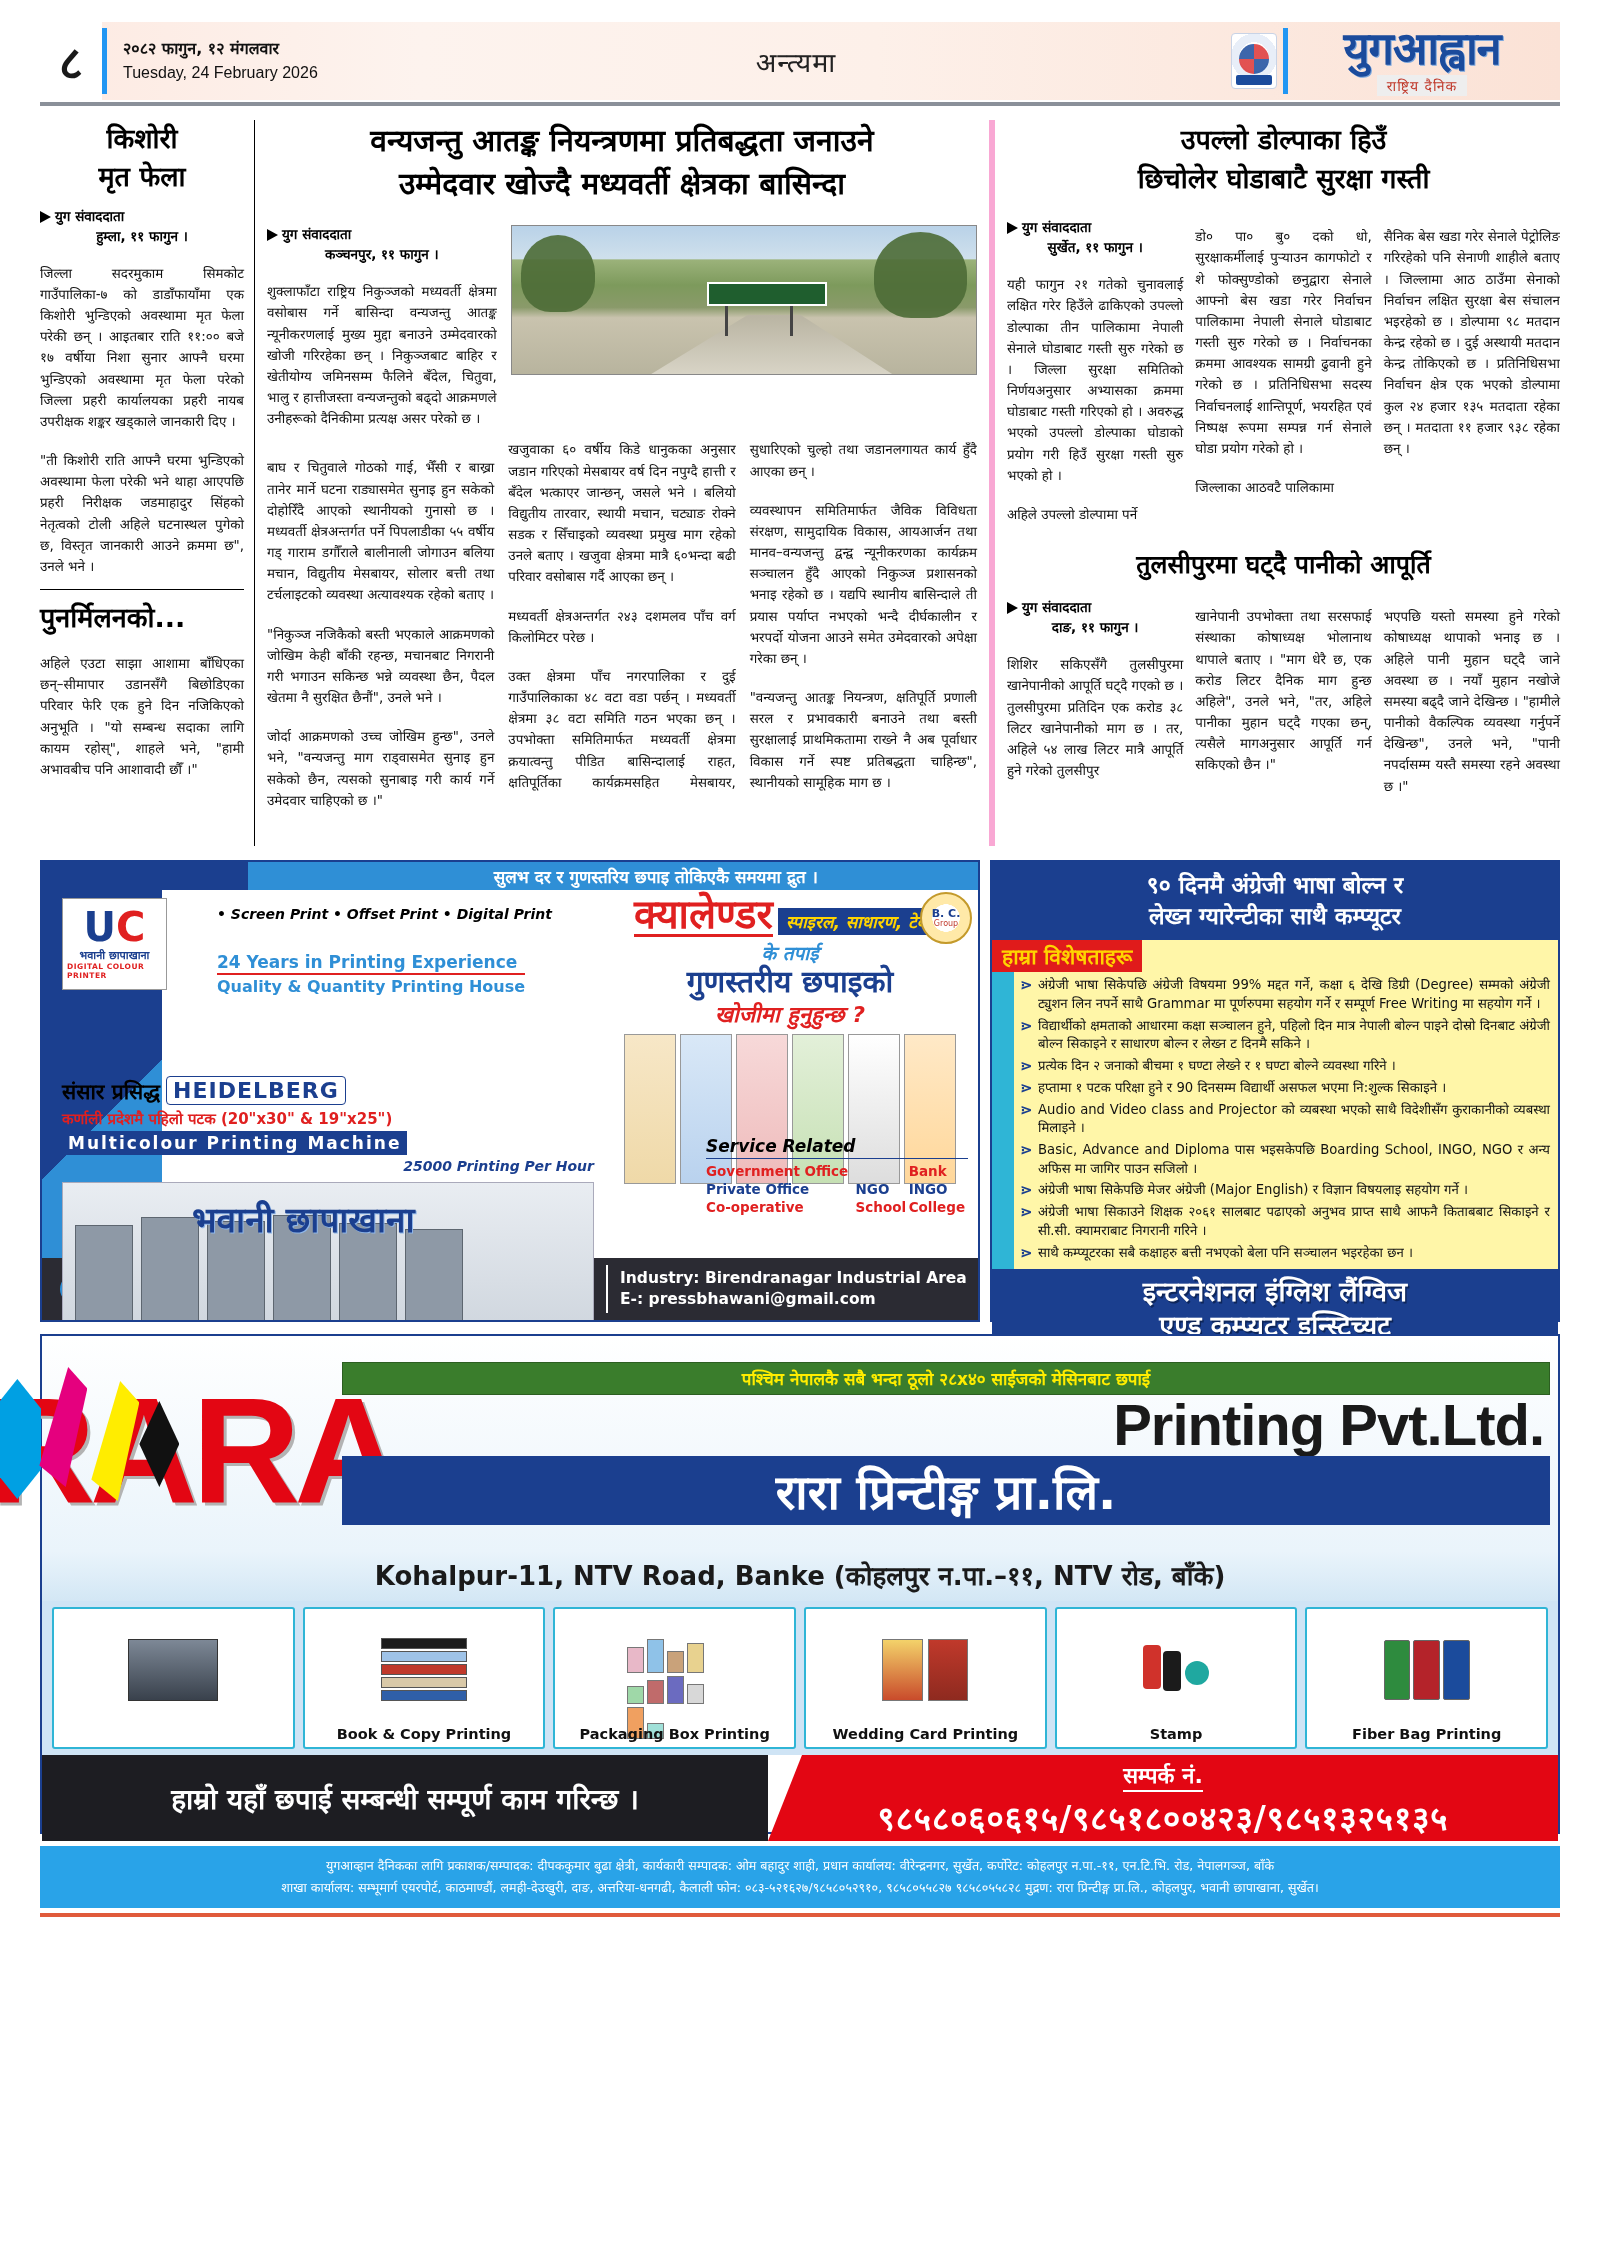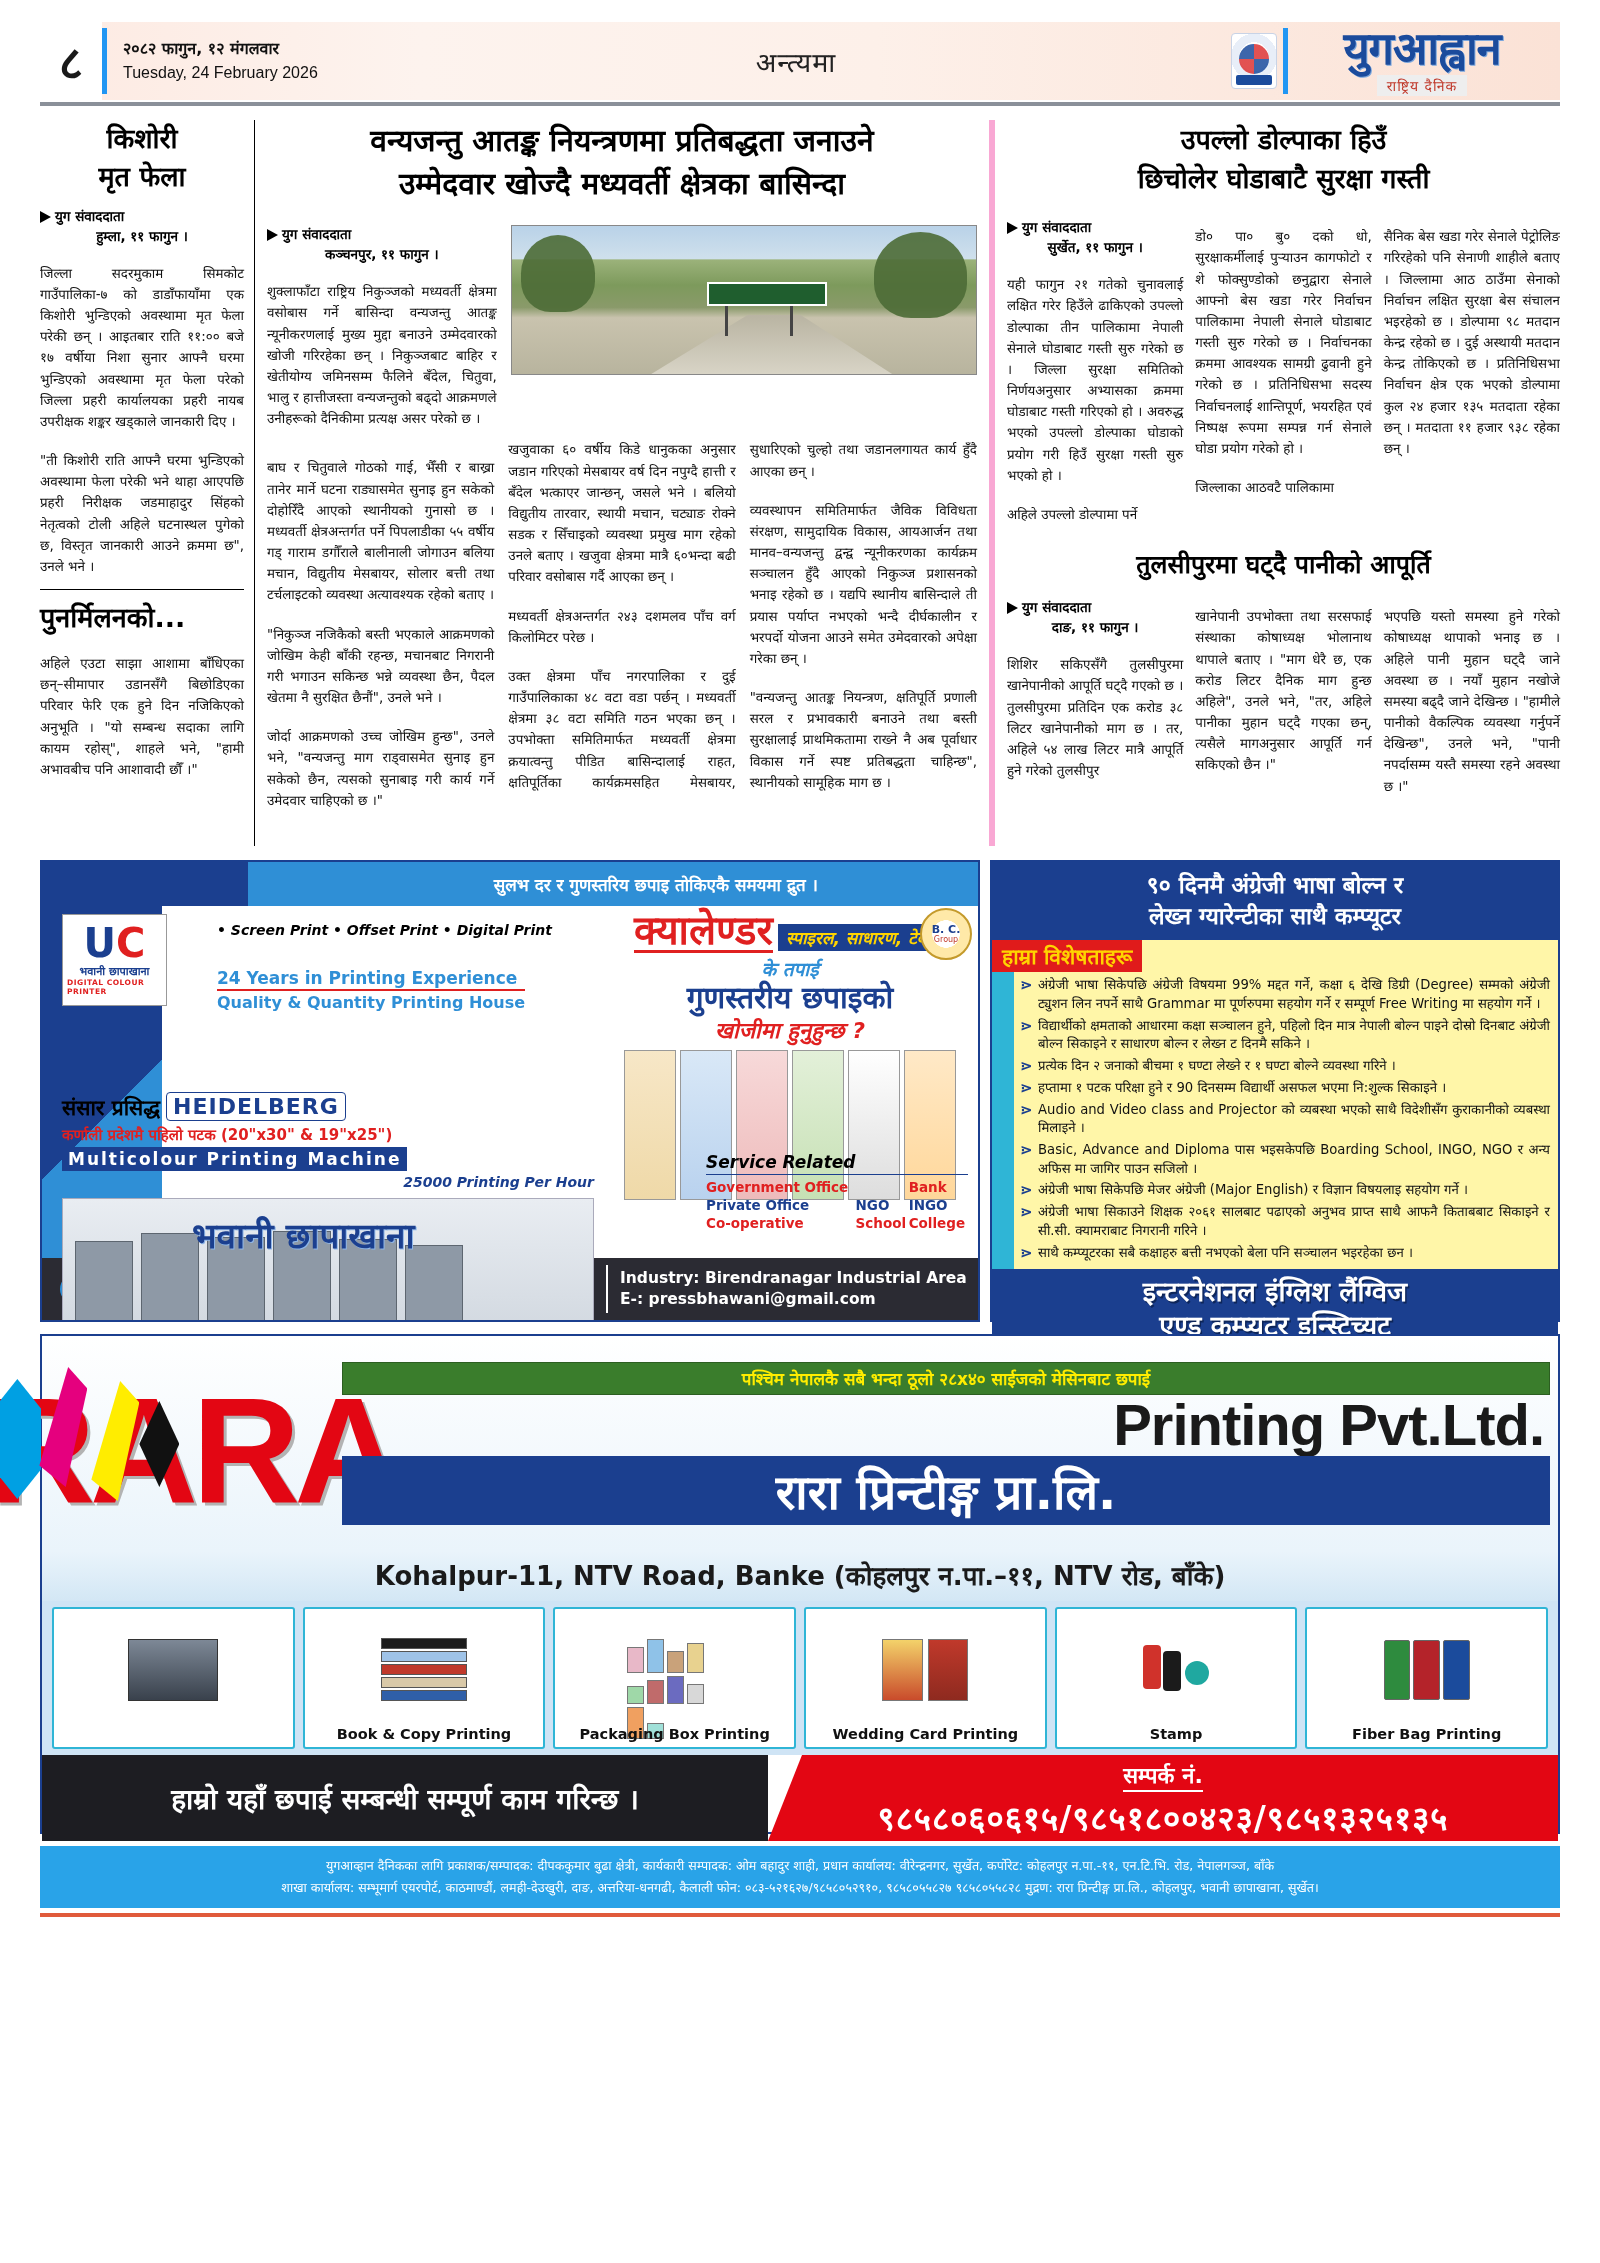--- a/index.html
+++ b/index.html
@@ -84,21 +84,21 @@
   .photo .board{position:absolute;left:42%;top:38%;width:26%;height:16%;background:#1f5e2e;border:2px solid #fff;}
   .photo .post{position:absolute;left:46%;top:52%;width:3px;height:22%;background:#444;}
   .photo .post2{position:absolute;left:60%;top:52%;width:3px;height:22%;background:#444;}
   .photo .tree{position:absolute;width:16%;height:52%;border-radius:50% 50% 40% 40%;background:#4d6b36;opacity:.9;}
 
   
   .adrow { display:flex; gap:10px; margin-top:14px; height:462px;}
   .ad-bhawani { width:940px; border:2px solid #1b3f8f; position:relative; overflow:hidden; background:#fff;}
   .ad-inst { flex:1; border:2px solid #1b3f8f; background:#fff; display:flex; flex-direction:column;}
 
-  .bh-top { height:44px; background:linear-gradient(to right,#1b3f8f 0 22%, #2f8fd6 22% 100%);
+  .bh-top { height:28px; background:linear-gradient(to right,#1b3f8f 0 22%, #2f8fd6 22% 100%);
      display:flex; align-items:center; justify-content:flex-end; padding-right:160px;}
   .bh-top span{ color:#fff; font-size:17px; font-weight:700;}
   .bh-leftcurve{ position:absolute;left:0;top:0;width:120px;height:100%;
      background:linear-gradient(135deg,#1b3f8f 0 55%, #2f8fd6 55% 100%); z-index:0;}
   .bh-body{ position:relative; z-index:1; display:flex; height:calc(100% - 40px);}
   .bh-col1{ width:560px; padding:8px 8px 0 20px; position:relative;}
   .bh-logo{ width:105px;height:92px; border:1px solid #999; background:#fff; padding:4px;
      display:flex;flex-direction:column;align-items:center;justify-content:center;}
   .bh-logo .uc{ font-size:40px;font-weight:700;line-height:.9;}
   .bh-logo .uc .b{color:#1b3f8f;} .bh-logo .uc .r{color:#e02020;}

